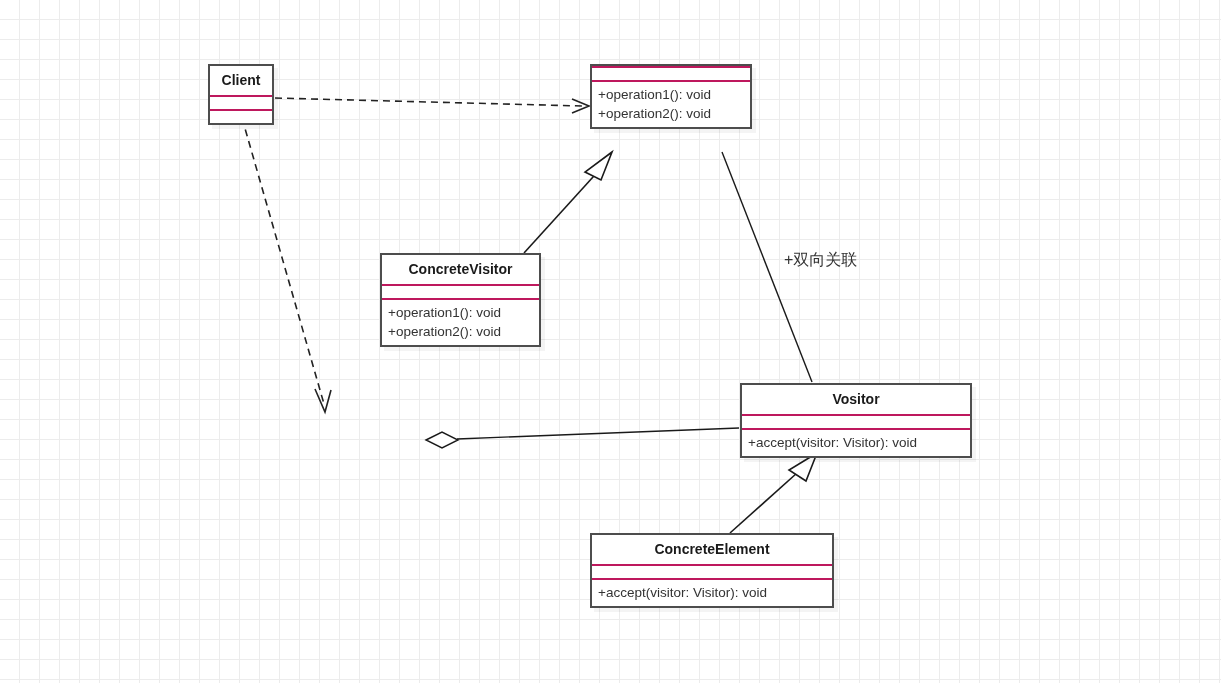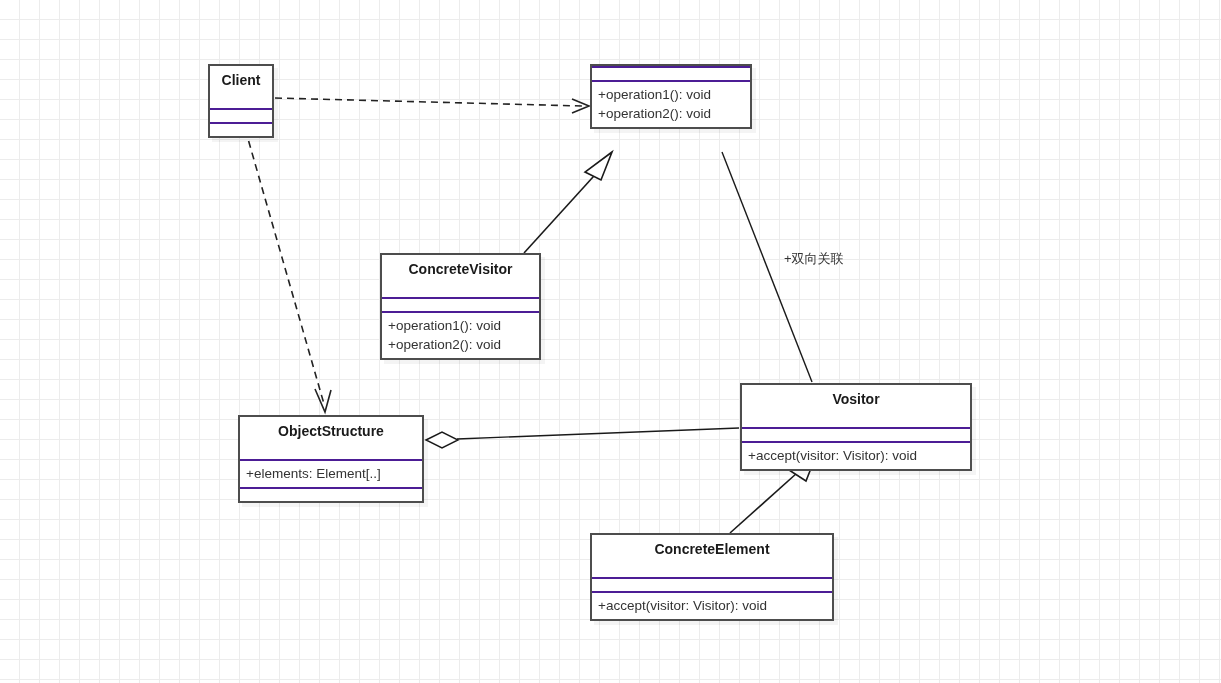--- a/index.html
+++ b/index.html
@@ -35,40 +35,40 @@
     border: 2px solid #4d4d4d;
     box-shadow: 4px 4px 0 0 rgba(0,0,0,0.045);
     box-sizing: border-box;
     z-index: 5;
   }
   .cls-name {
     text-align: center;
     font-weight: bold;
     font-size: 14px;
     color: #1a1a1a;
-    padding: 6px 4px 20px 4px;
+    padding: 6px 4px 7px 4px;
     line-height: 16px;
   }
   .compartment {
-    border-top: 2px solid #4c1d95;
+    border-top: 2px solid #be185d;
     padding: 3px 6px 4px 6px;
     font-size: 13.5px;
     color: #333333;
     line-height: 19px;
   }
   .compartment.empty {
     height: 12px;
     padding: 0;
   }
   .member {
     white-space: nowrap;
   }
   .edge-label {
     position: absolute;
-    font-size: 13px;
+    font-size: 16px;
     color: #333333;
     white-space: nowrap;
     z-index: 6;
   }
 </style>
 </head>
 <body>
 
 <div id="canvas">
 
@@ -120,27 +120,20 @@
 
   <div class="uml-class" style="left:380px; top:253px; width:161px;">
     <div class="cls-name">ConcreteVisitor</div>
     <div class="compartment empty"></div>
     <div class="compartment">
       <div class="member">+operation1(): void</div>
       <div class="member">+operation2(): void</div>
     </div>
   </div>
 
-  <div class="uml-class" style="left:238px; top:415px; width:186px;">
-    <div class="cls-name">ObjectStructure</div>
-    <div class="compartment">
-      <div class="member">+elements: Element[..]</div>
-    </div>
-    <div class="compartment empty"></div>
-  </div>
 
   <div class="uml-class" style="left:740px; top:383px; width:232px;">
     <div class="cls-name">Vositor</div>
     <div class="compartment empty"></div>
     <div class="compartment">
       <div class="member">+accept(visitor: Visitor): void</div>
     </div>
   </div>
 
   <div class="uml-class" style="left:590px; top:533px; width:244px;">

